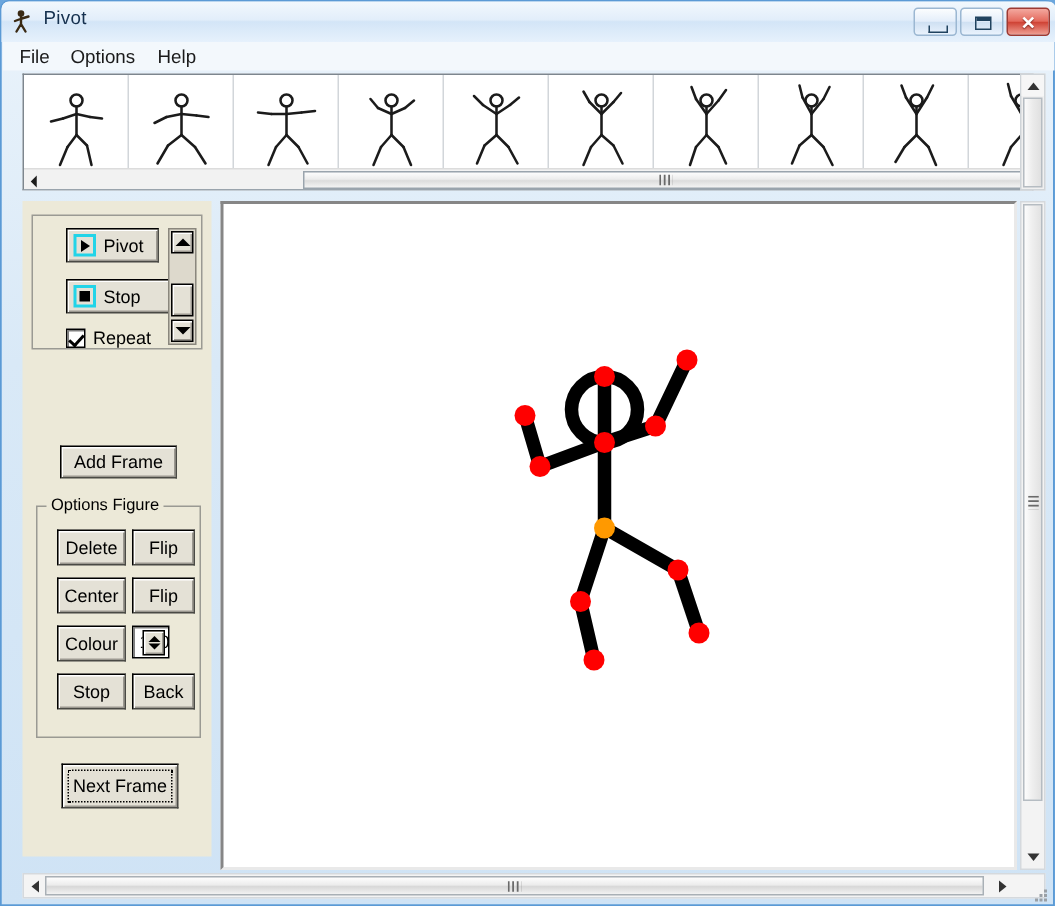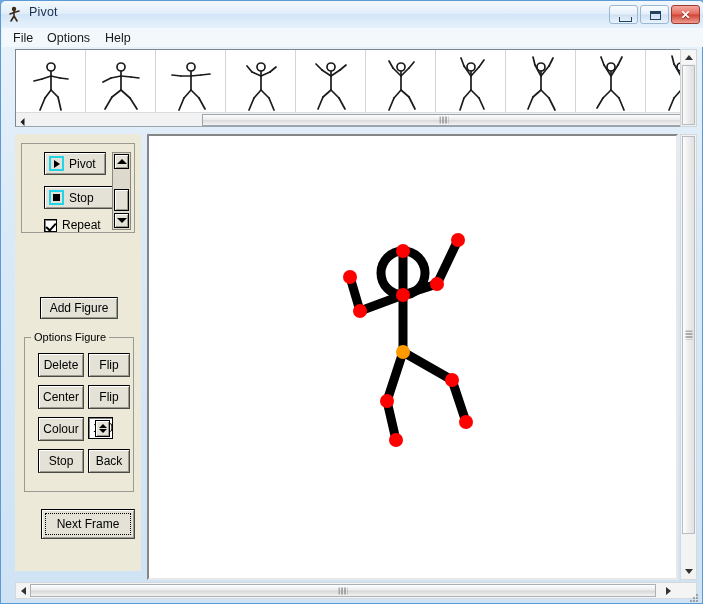--- a/index.html
+++ b/index.html
@@ -599,21 +599,21 @@
           <span class="tri-up"></span>
         </div>
         <div class="spd-thumb"></div>
         <div class="spd-arrow" style="bottom:1px;">
           <span class="tri-down"></span>
         </div>
       </div>
     </div>
 
 
-    <div class="btn" style="left:25px; top:163px; width:78px; height:22px;">Add Figure</div>
+    <div class="btn" style="left:25px; top:163px; width:78px; height:22px;">Add Frame</div>
 
     <div class="group" style="left:9px; top:203px; width:110px; height:155px;">
       <span class="group-label">Options Figure</span>
 
       <div class="btn" style="left:13px; top:15px; width:46px; height:24px;">Delete</div>
       <div class="btn" style="left:63px; top:15px; width:42px; height:24px;">Flip</div>
 
       <div class="btn" style="left:13px; top:47px; width:46px; height:24px;">Center</div>
       <div class="btn" style="left:63px; top:47px; width:42px; height:24px;">Flip</div>
 
@@ -623,21 +623,21 @@
         <span class="spin-btns">
           <span class="tri-up-xs"></span>
           <span class="tri-dn-xs"></span>
         </span>
       </div>
 
       <div class="btn" style="left:13px; top:111px; width:46px; height:24px;">Stop</div>
       <div class="btn" style="left:63px; top:111px; width:42px; height:24px;">Back</div>
     </div>
 
-    <div class="btn" style="left:26px; top:375px; width:94px; height:30px; position:absolute;">
+    <div class="btn" style="left:26px; top:375px; width:78px; height:30px; position:absolute;">
       <span>Next Frame</span>
       <span class="focusdots"></span>
     </div>
   </div>
 
   <div class="canvaswrap">
     <svg id="figure-svg" width="527" height="442" viewBox="0 0 527 442">
         <line x1="254" y1="115" x2="254" y2="159" stroke="#000000" stroke-width="9" stroke-linecap="round"></line>
         <line x1="254" y1="159" x2="254" y2="216" stroke="#000000" stroke-width="9" stroke-linecap="round"></line>
         <line x1="254" y1="159" x2="211" y2="175" stroke="#000000" stroke-width="9" stroke-linecap="round"></line>

